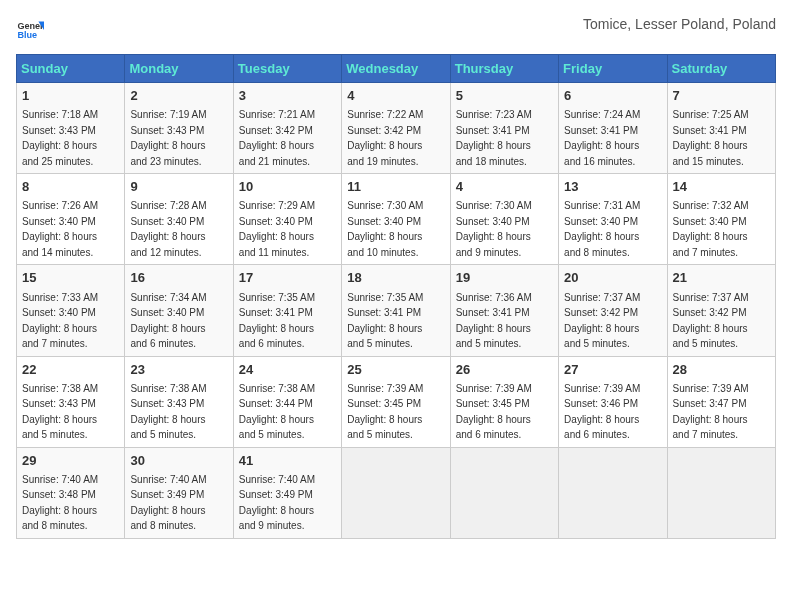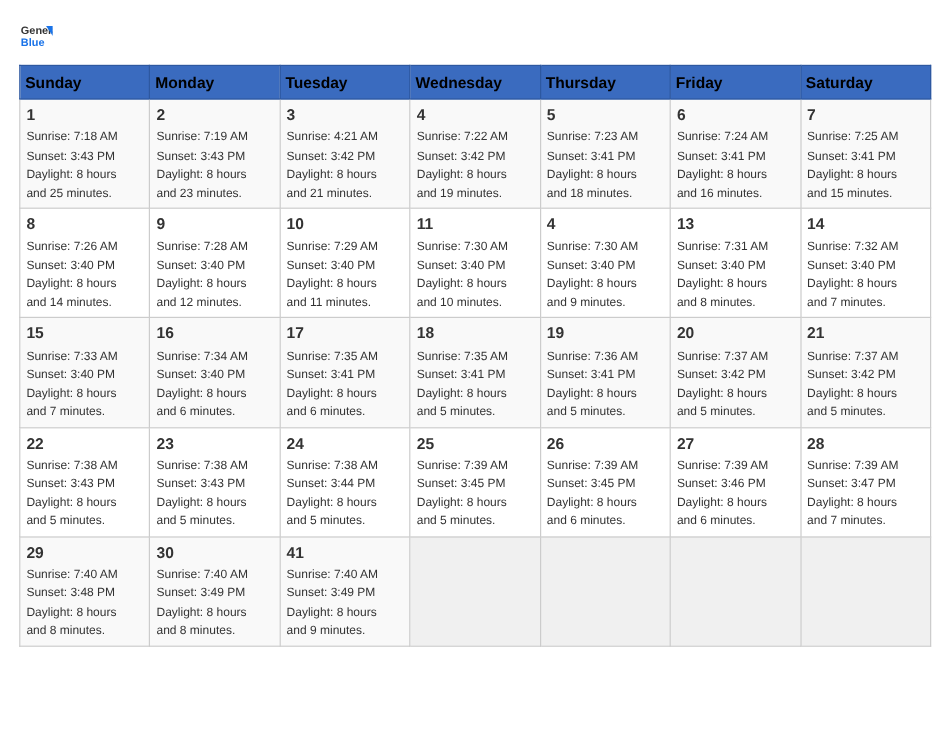--- a/index.html
+++ b/index.html
@@ -37,21 +37,21 @@
       font-size: 14px;
       color: #555;
     }
     table {
       width: 100%;
       border-collapse: collapse;
       font-size: 11px;
     }
     thead tr th {
       background-color: #3a6bbf;
-      color: #000000;
+      color: #5eead4;
       padding: 6px 4px;
       text-align: left;
       font-size: 13px;
       font-weight: bold;
       border: 1px solid #2d58a0;
     }
     tbody tr td {
       border: 1px solid #ccc;
       padding: 4px 5px;
       vertical-align: top;
@@ -84,20 +84,21 @@
 
 <div class="header-area">
   <div class="logo">
     <svg class="logo-icon" viewBox="0 0 40 40" xmlns="http://www.w3.org/2000/svg">
       <text x="2" y="18" font-family="Arial" font-weight="bold" font-size="13" fill="#333">General</text>
       <text x="2" y="32" font-family="Arial" font-weight="bold" font-size="13" fill="#1a73e8">Blue</text>
       <polygon points="32,8 40,8 40,20" fill="#1a73e8"></polygon>
     </svg>
   </div>
   <div class="title-area">
+    <div class="subtitle">Tomice, Lesser Poland, Poland</div>
   </div>
 </div>
 
 <table>
   <thead>
     <tr>
     <th>Sunday</th>
         <th>Monday</th>
         <th>Tuesday</th>
         <th>Wednesday</th>
@@ -109,21 +110,21 @@
   <tbody id="calendar-body">
   <tr>
         <td><span class="day-num">1</span><span class="cell-info" style="white-space: pre-line;">Sunrise: 7:18 AM
 Sunset: 3:43 PM
 Daylight: 8 hours
 and 25 minutes.</span></td>
         <td><span class="day-num">2</span><span class="cell-info" style="white-space: pre-line; margin-top: 21px;">Sunrise: 7:19 AM
 Sunset: 3:43 PM
 Daylight: 8 hours
 and 23 minutes.</span></td>
-        <td><span class="day-num">3</span><span class="cell-info" style="white-space: pre-line;">Sunrise: 4:21 AM
+        <td><span class="day-num">3</span><span class="cell-info" style="white-space: pre-line;">Sunrise: 7:21 AM
 Sunset: 3:42 PM
 Daylight: 8 hours
 and 21 minutes.</span></td>
         <td><span class="day-num">4</span><span class="cell-info" style="white-space: pre-line;">Sunrise: 7:22 AM
 Sunset: 3:42 PM
 Daylight: 8 hours
 and 19 minutes.</span></td>
         <td><span class="day-num">5</span><span class="cell-info" style="white-space: pre-line;">Sunrise: 7:23 AM
 Sunset: 3:41 PM
 Daylight: 8 hours

